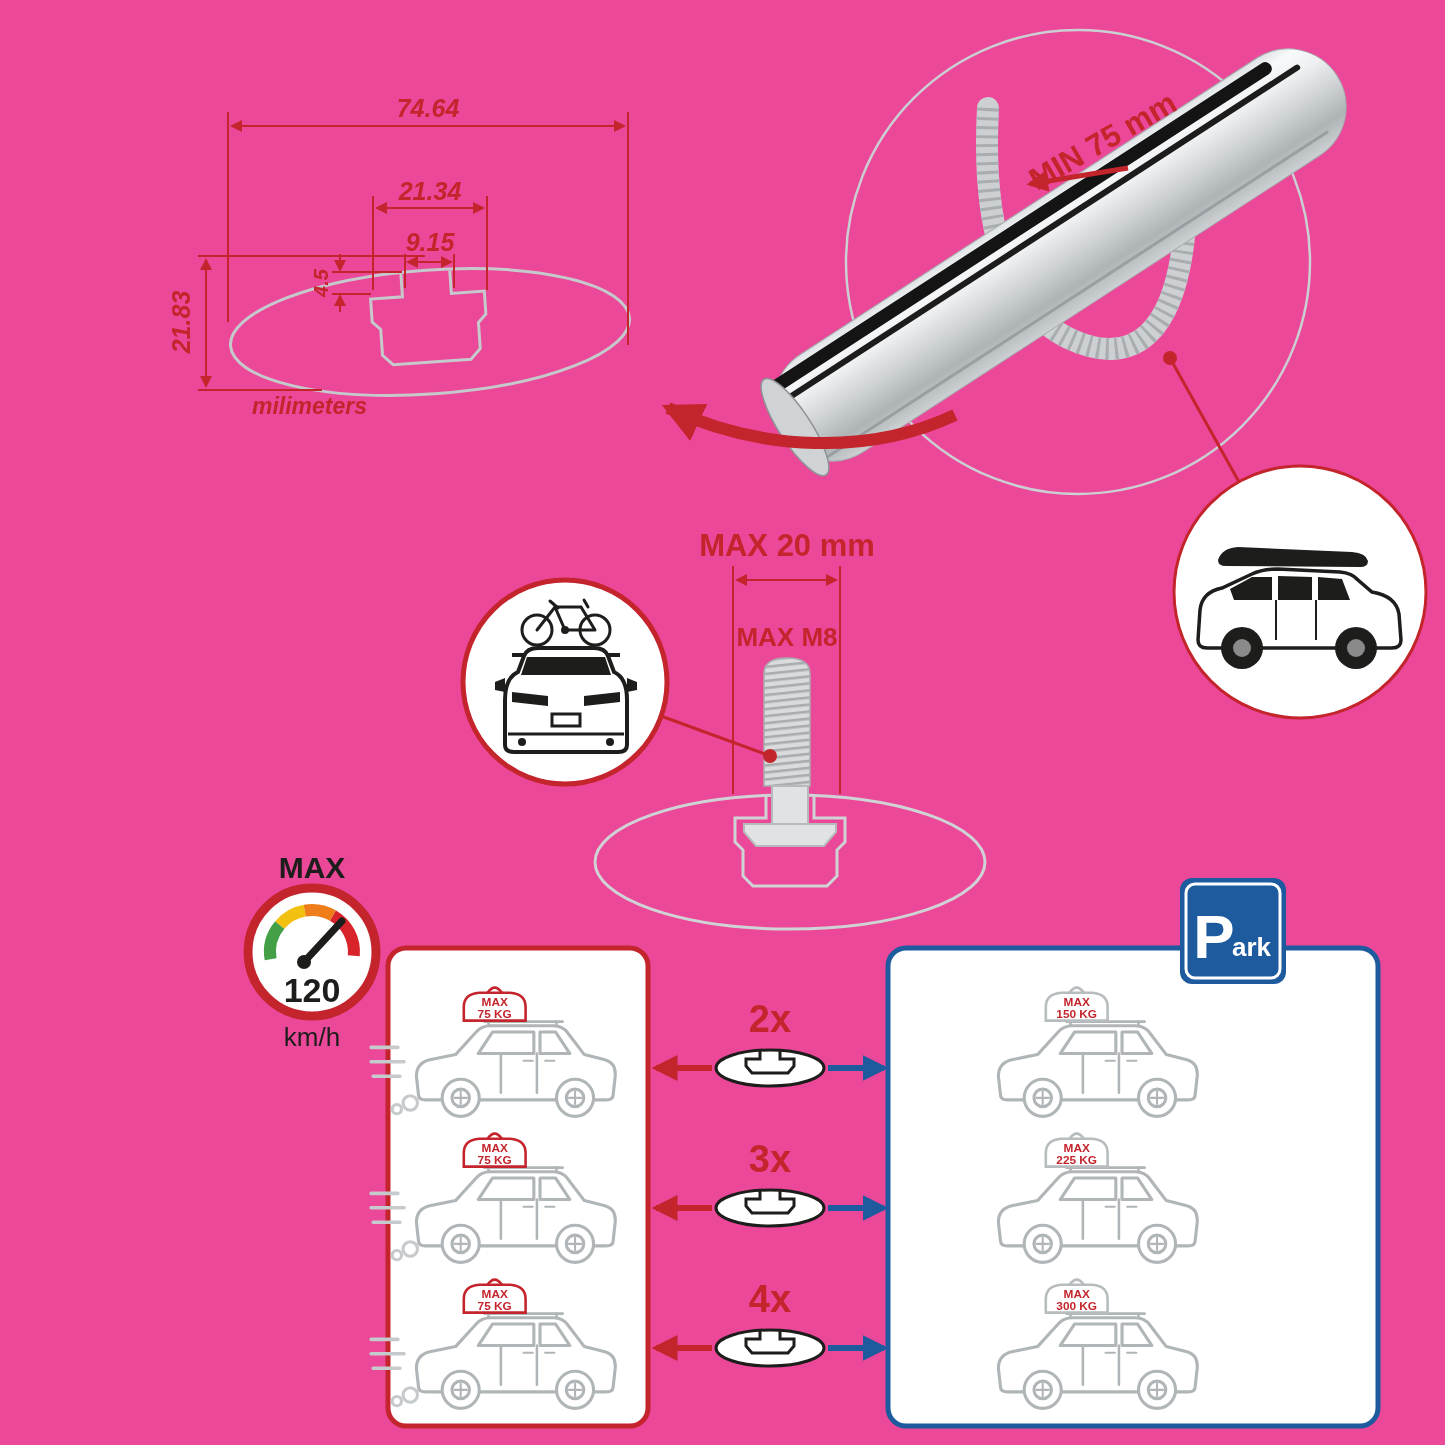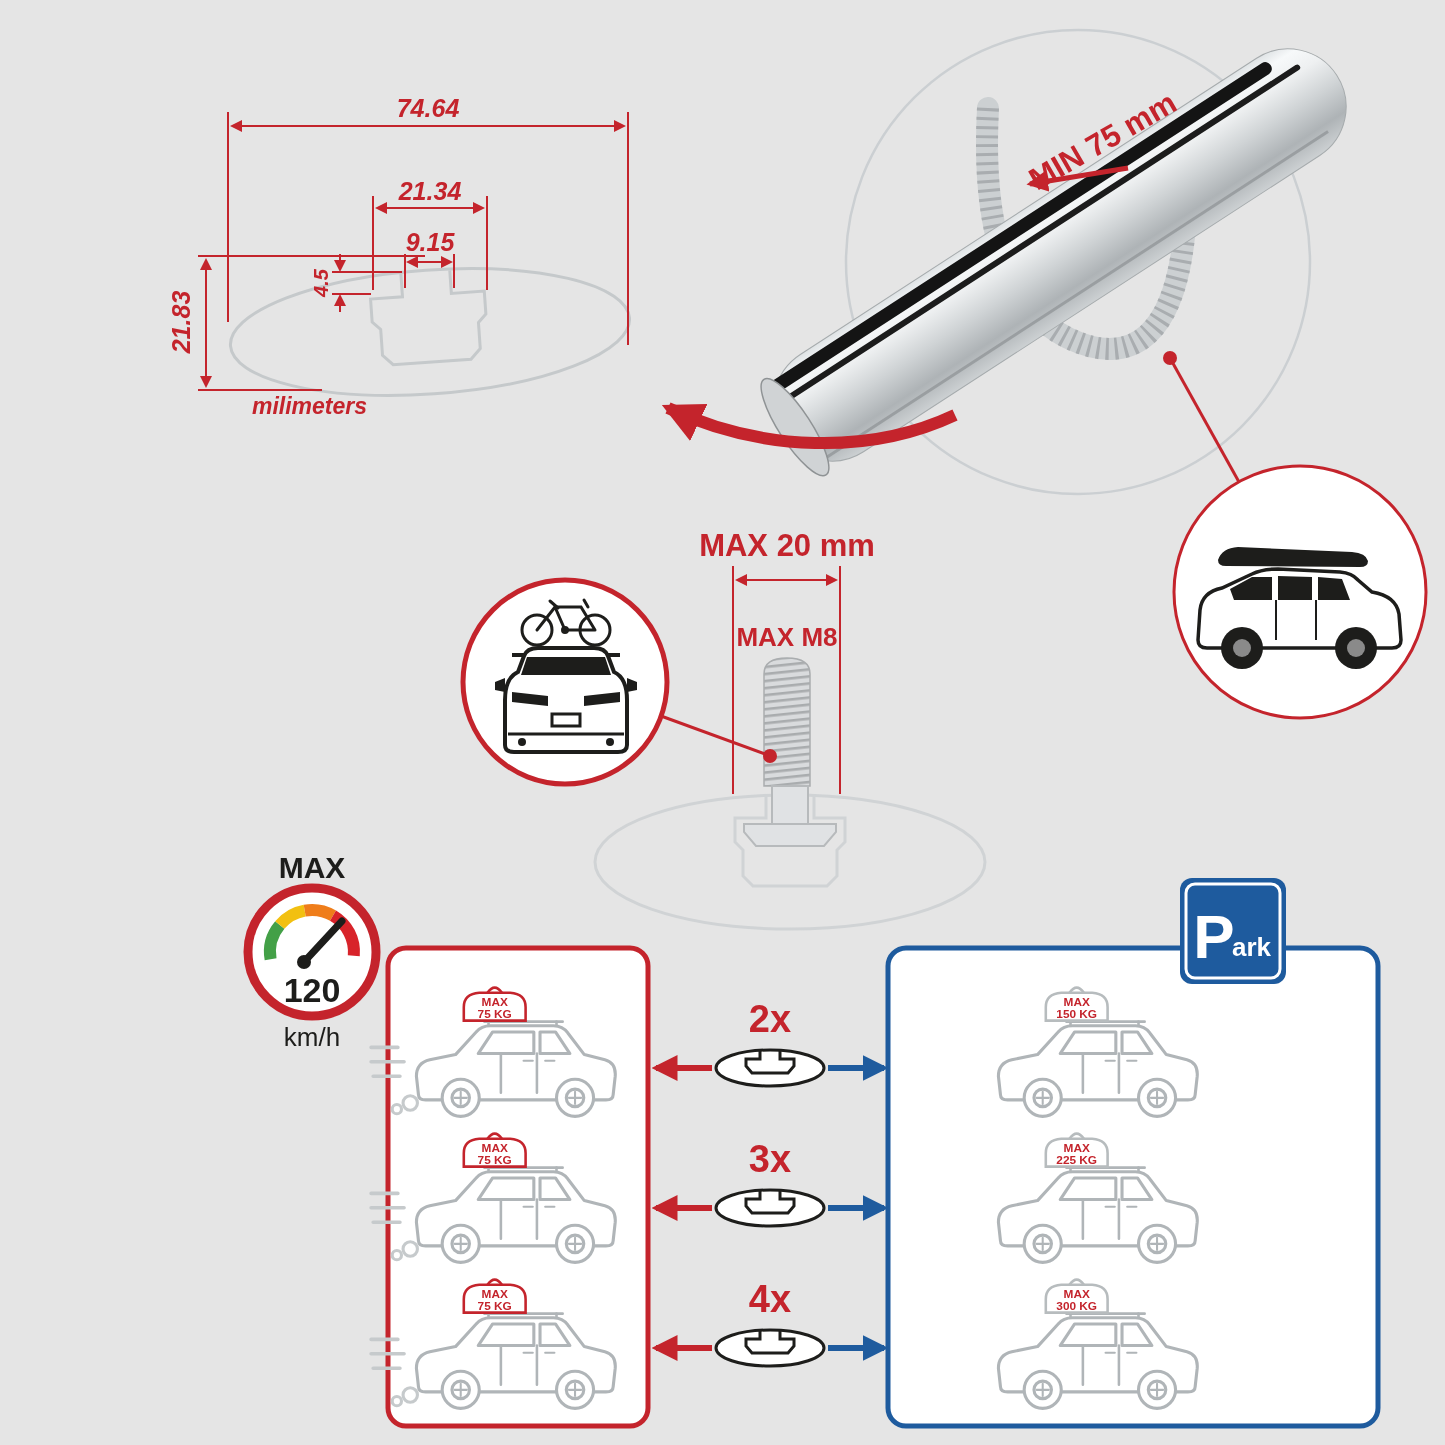--- a/index.html
+++ b/index.html
@@ -1,16 +1,16 @@
 <!DOCTYPE html>
 <html><head>
 <meta charset="utf-8">
 <style>
   html,body{margin:0;padding:0;background:#ffffff;}
-  .stage{position:relative;width:1445px;height:1445px;background:#e5e5e5;overflow:hidden;
+  .stage{position:relative;width:1445px;height:1445px;background:#ec4899;overflow:hidden;
          font-family:"Liberation Sans",sans-serif;}
   svg text{font-family:"Liberation Sans",sans-serif;}
   .t-dim   {font:italic 700 25px "Liberation Sans",sans-serif; fill:#c4242c;}
   .t-dim-sm{font:italic 700 20px "Liberation Sans",sans-serif; fill:#c4242c;}
   .t-unit  {font:italic 700 23px "Liberation Sans",sans-serif; fill:#c4242c;}
   .t-min   {font:700 31px "Liberation Sans",sans-serif; fill:#c4242c;}
   .t-red-lg{font:700 31px "Liberation Sans",sans-serif; fill:#c4242c;}
   .t-red-md{font:700 26px "Liberation Sans",sans-serif; fill:#c4242c;}
   .t-count {font:700 38px "Liberation Sans",sans-serif; fill:#c4242c;}
   .t-black {font:700 30px "Liberation Sans",sans-serif; fill:#1d1d1b;}

